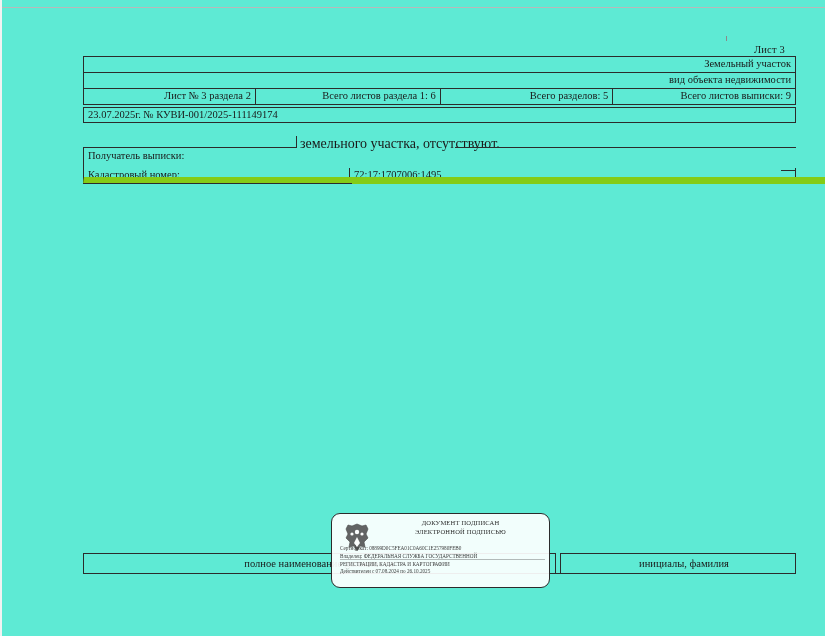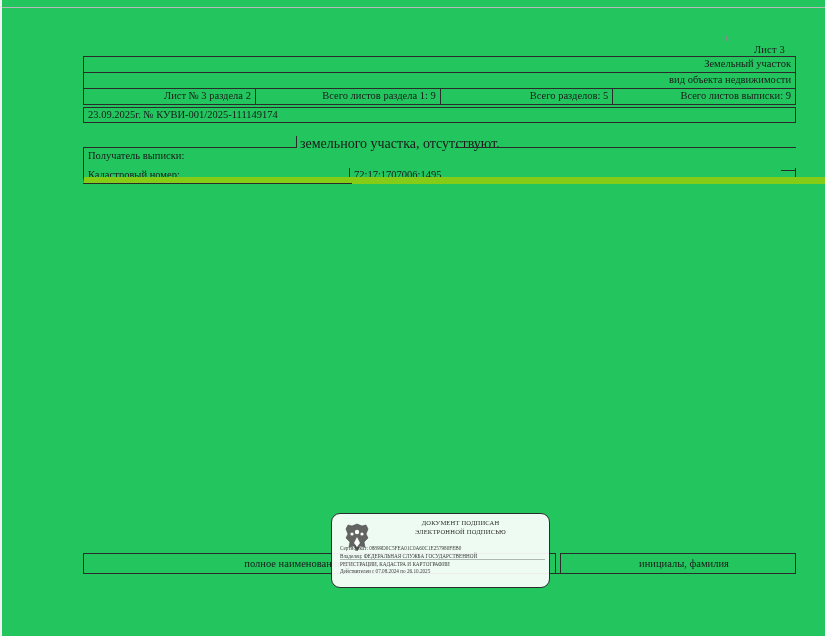--- a/index.html
+++ b/index.html
@@ -13,21 +13,21 @@
     font-family: "Liberation Serif", serif;
     color: #1a1a1a;
     position: relative;
     overflow: hidden;
   }
   .page {
     position: absolute;
     left: 0; top: 0;
     width: 825px;
     height: 636px;
-    background: #22c55e;
+    background: #5eead4;
   }
   
   .scan-top-line {
     position: absolute;
     left: 0;
     top: 7px;
     width: 825px;
     height: 1px;
     background: #b9b9b9;
   }
@@ -331,31 +331,31 @@
   <table class="tbl">
     <tbody>
         <tr class="row-title">
       <td class="c" colspan="4">Земельный участок</td>
     </tr>
     <tr class="row-sub">
       <td class="c" colspan="4">вид объекта недвижимости</td>
     </tr>
     <tr>
       <td class="c" style="width:172px">Лист № 3 раздела 2</td>
-      <td class="c" style="width:186px">Всего листов раздела 1: 9</td>
+      <td class="c" style="width:186px">Всего листов раздела 1: 6</td>
       <td class="c" style="width:172px">Всего разделов: 5</td>
       <td class="c" style="width:183px">Всего листов выписки: 9</td>
     </tr>
   </tbody>
     </table>
 
   <table class="block2">
     <tbody>
         <tr>
-      <td class="l">23.09.2025г. № КУВИ-001/2025-111149174</td>
+      <td class="l">23.07.2025г. № КУВИ-001/2025-111149174</td>
     </tr>
   </tbody>
     </table>
 
   <div class="kadnum-box">
     <span class="kadnum-label">Кадастровый номер:</span>
     <span class="kadnum-sep"></span>
     <span class="kadnum-value">72:17:1707006:1495</span>
   </div>
 

